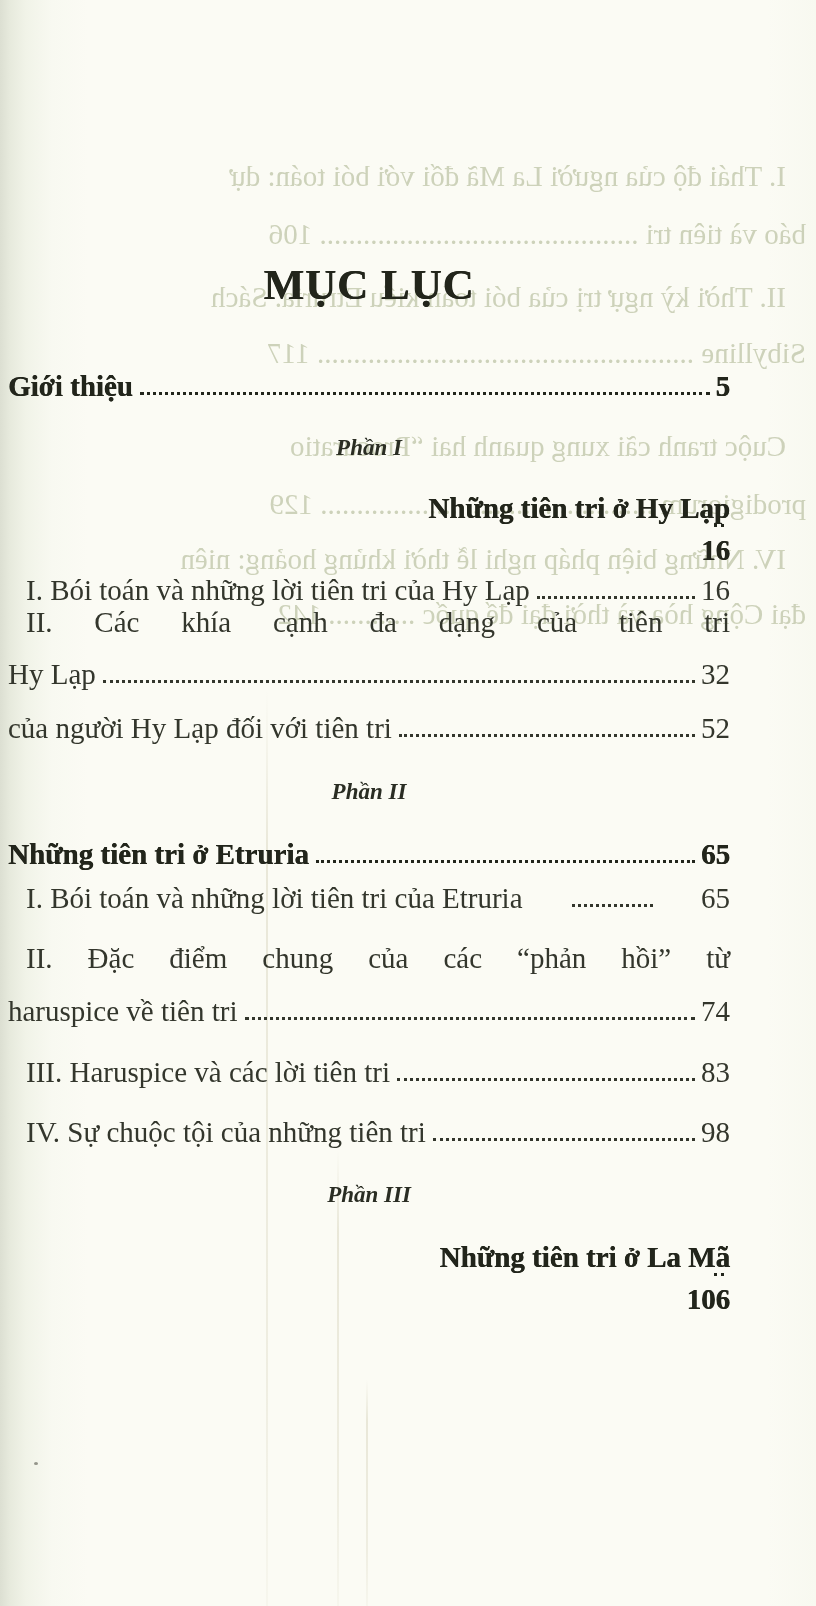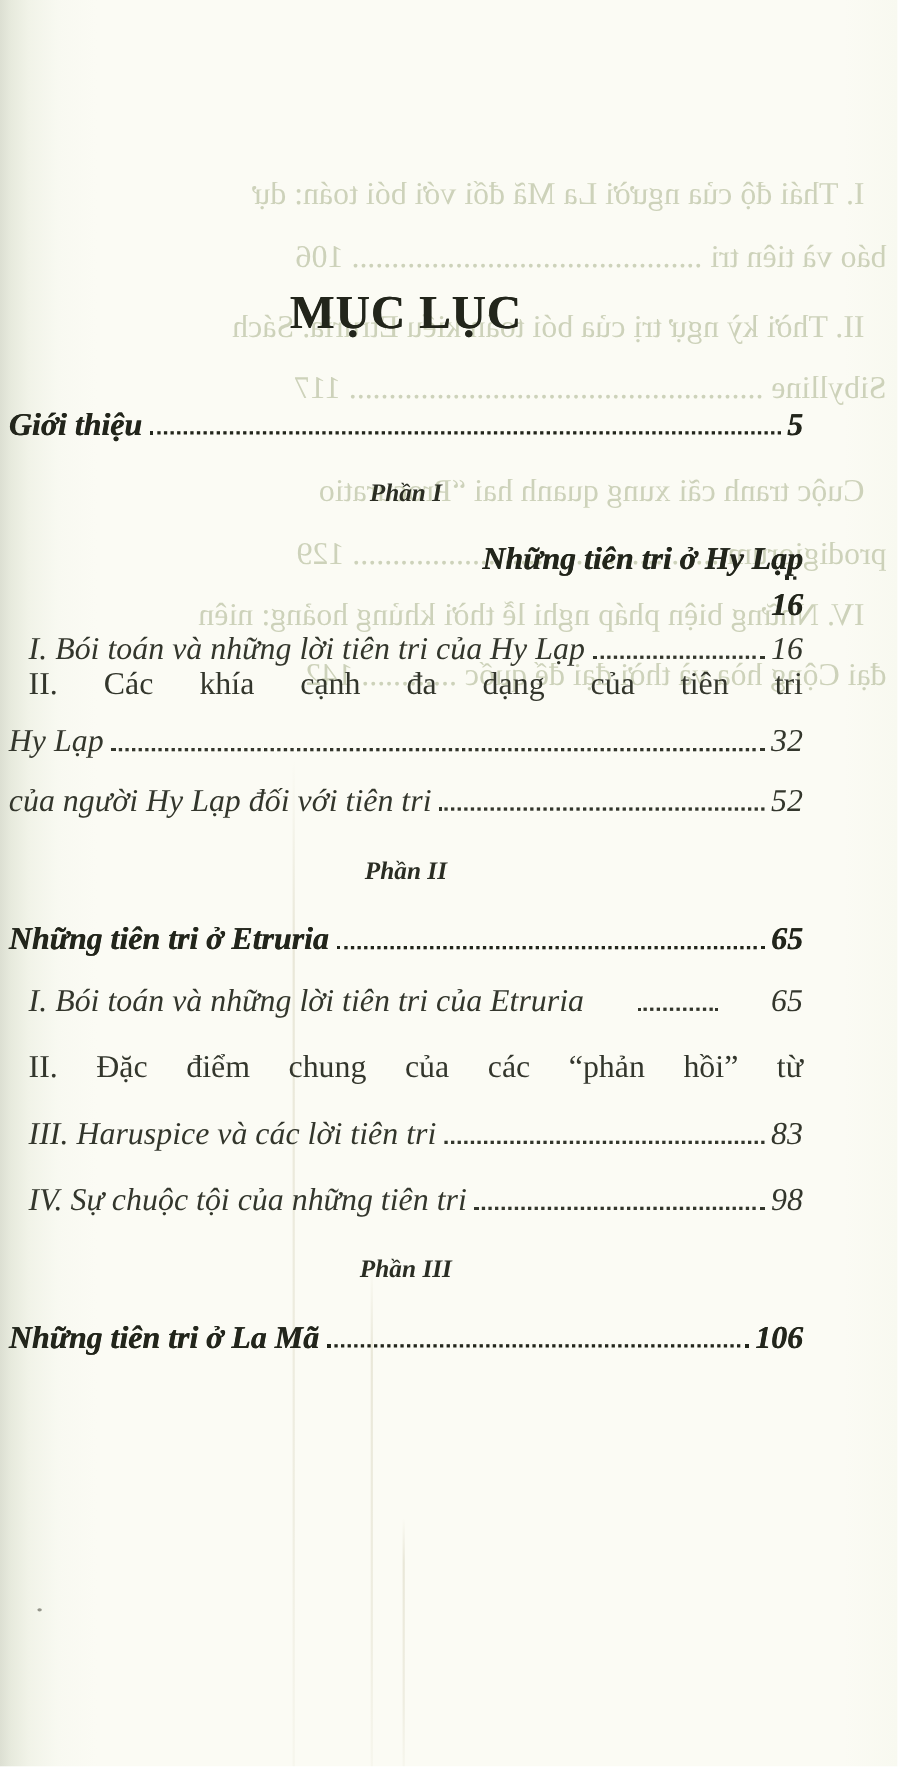--- a/index.html
+++ b/index.html
@@ -56,21 +56,21 @@
     font-weight: bold; letter-spacing: 1px;
     color: #22251b;
     text-shadow: .5px 0 0 currentColor;
   }
   .part {
     font-style: italic; font-weight: bold;
     font-size: 23px; line-height: 36px;
     text-align: center;
     color: #2a2d23;
   }
-  .row { display: flex; align-items: flex-end; font-style: italic; }
+  .row { display: flex; align-items: flex-end; }
   .row .t { white-space: pre; }
   .leader {
     flex: 1 1 auto; min-width: 10px;
     border-bottom: 3px dotted currentColor;
     margin: 0 6px 7px 7px;
   }
   .pg { white-space: pre; }
   .b { font-weight: bold; color: #22251b; text-shadow: .4px 0 0 currentColor; }
   .ind { padding-left: 18px; }
   .spread { text-align: justify; text-align-last: justify; }
@@ -80,27 +80,27 @@
   #row-gioithieu   { margin-top: 62px; }
   #part-1          { margin-top: 28px; }
   #row-hylap       { margin-top: 26px; flex-direction: column; }
   #row-boitoan-hl  { margin-top: 8px; }
   #wrap-khiacanh   { }
   #wrap-khiacanh .row { margin-top: 20px; }
   #wrap-nghile     { margin-top: 22px; }
   #wrap-nghile .row   { margin-top: 20px; }
   #part-2          { margin-top: 30px; }
   #row-etruria     { margin-top: 28px; }
-  #row-boitoan-et  { margin-top: 24px; gap: 42px; }
+  #row-boitoan-et  { margin-top: 12px; gap: 42px; }
   #wrap-dacdiem    { margin-top: 28px; }
   #wrap-dacdiem .row  { margin-top: 21px; }
   #row-haruspice   { margin-top: 29px; }
   #row-chuoctoi    { margin-top: 28px; }
   #part-3          { margin-top: 29px; }
-  #row-lama        { margin-top: 28px; }
+  #row-lama        { margin-top: 28px; flex-direction: column; }
 </style>
 </head>
 <body>
 
 <div id="page">
 
   <div id="bleed">
     <div class="bl">I. Thái độ của người La Mã đối với bói toán: dự</div>
     <div class="bl">báo và tiên tri ............................................ 106</div>
     <div class="bl">II. Thời kỳ ngự trị của bói toán kiểu Etruria. Sách</div>
@@ -166,20 +166,25 @@
     </div>
 
     <div class="row ind" id="row-boitoan-et">
       <span class="t">I. Bói toán và những lời tiên tri của Etruria</span>
       <span class="leader"></span>
       <span class="pg">65</span>
     </div>
 
     <div id="wrap-dacdiem">
       <div class="wrapline1 spread">II. Đặc điểm chung của các “phản hồi” từ</div>
+      <div class="row">
+        <span class="t">haruspice về tiên tri</span>
+        <span class="leader"></span>
+        <span class="pg">74</span>
+      </div>
     </div>
 
     <div class="row ind" id="row-haruspice">
       <span class="t">III. Haruspice và các lời tiên tri</span>
       <span class="leader"></span>
       <span class="pg">83</span>
     </div>
 
     <div class="row ind" id="row-chuoctoi">
       <span class="t">IV. Sự chuộc tội của những tiên tri</span>

